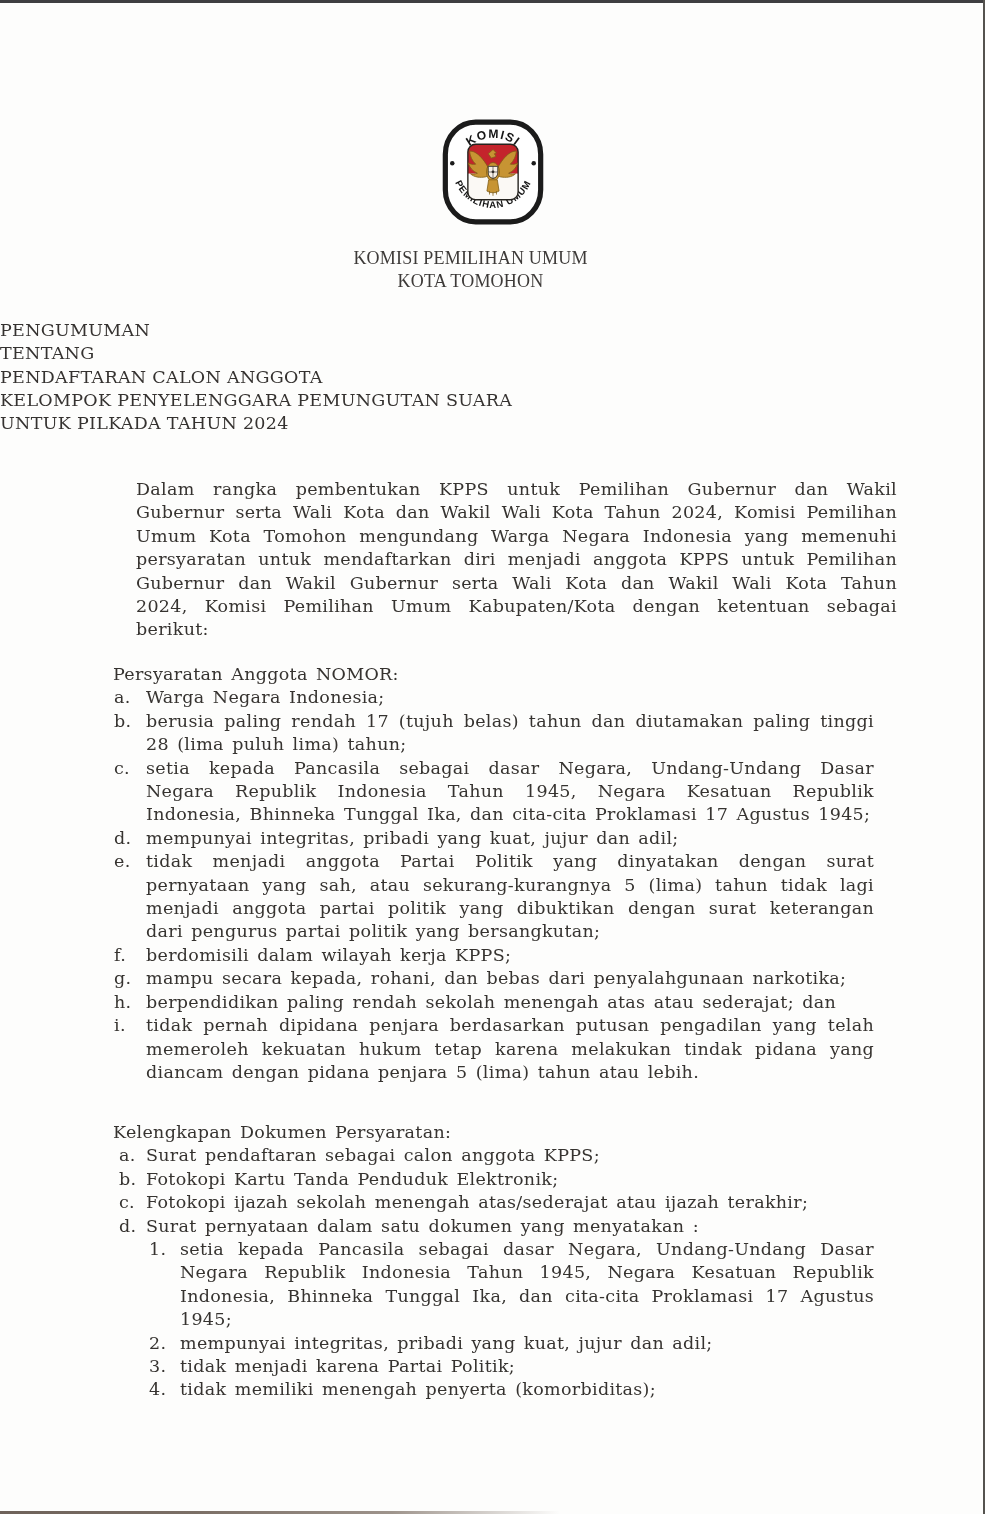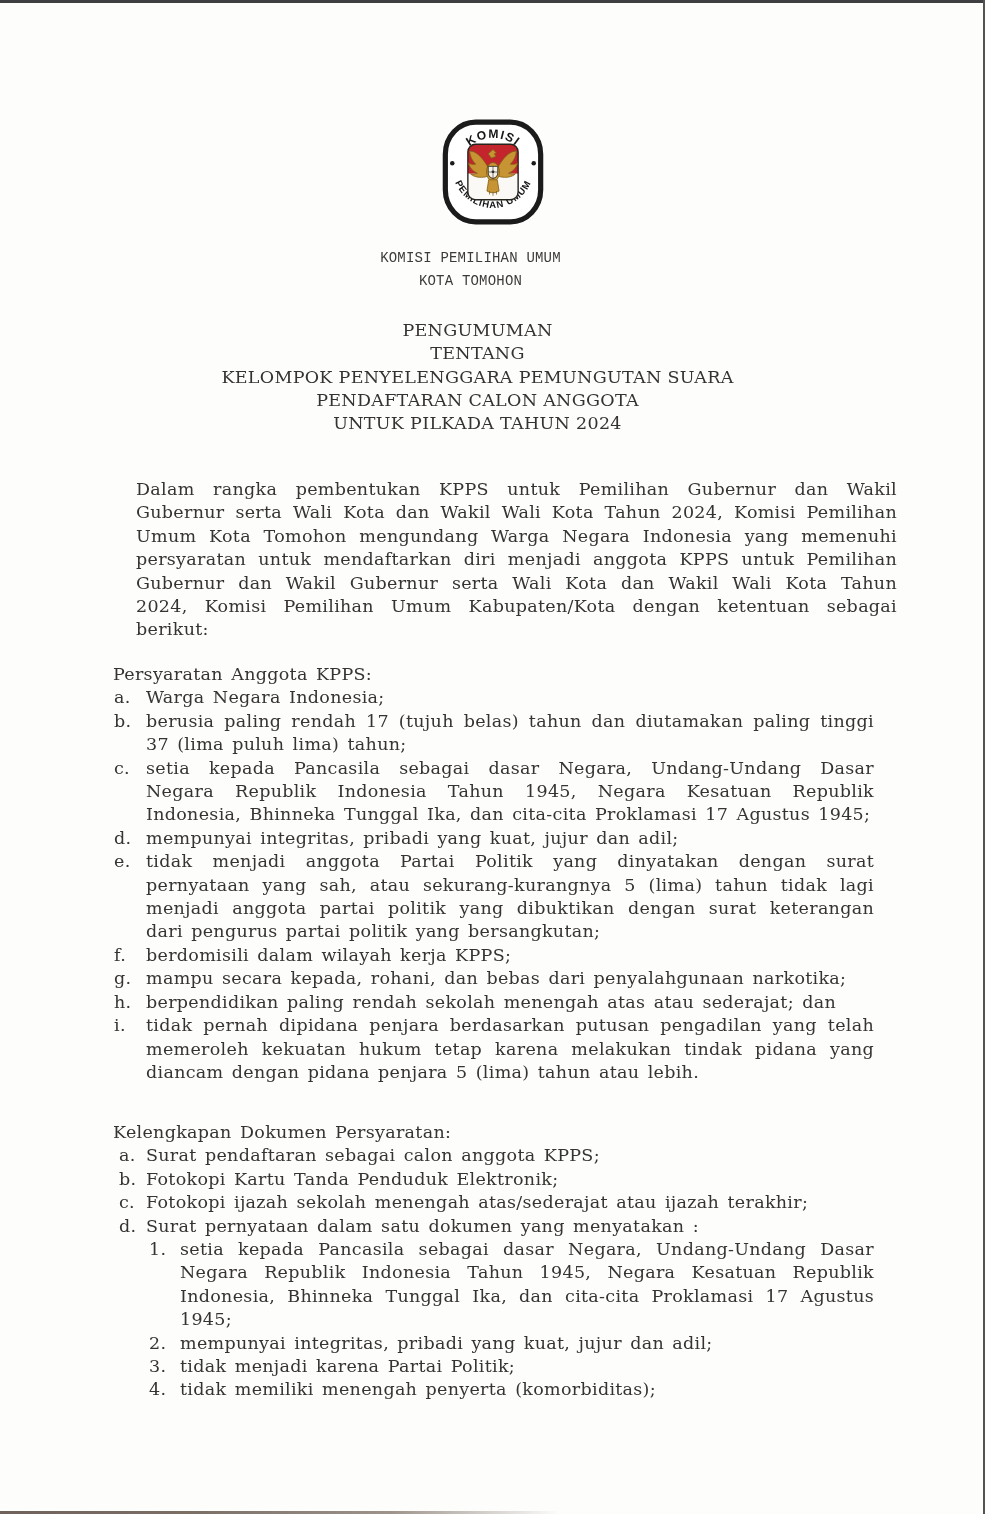--- a/index.html
+++ b/index.html
@@ -12,24 +12,24 @@
   
   .edge-top{position:absolute;top:0;left:0;width:985px;height:3px;background:#3f3f41;}
   .edge-right{position:absolute;top:0;right:0;width:2px;height:1514px;background:#55534f;}
   .edge-bottom{position:absolute;bottom:0;left:0;height:3px;width:560px;
     background:linear-gradient(to right,#6e625a 0%,#7b6f66 35%,#9e948c 70%,rgba(170,160,152,0) 100%);}
   .page{position:absolute;inset:0;}
   
   .logo{position:absolute;left:441px;top:118px;width:104px;height:108px;}
   
   .org{position:absolute;top:247px;left:0;width:941px;text-align:center;
-    font-family:Liberation Mono, monospace;font-size:14px;line-height:22.5px;
+    font-family:Liberation Serif, serif;font-size:18px;line-height:22.5px;
     color:#3d3a38;letter-spacing:.2px;}
   
-  .title-block{position:absolute;top:319px;left:0;width:955px;text-align:center;
+  .title-block{position:absolute;top:319px;left:0;width:955px;
     font-size:17.5px;line-height:23.3px;letter-spacing:.3px;color:#353230;}
   
   .bodyblock{position:absolute;left:113px;width:761px;
     font-size:17.5px;line-height:23.4px;letter-spacing:.3px;word-spacing:2.5px;}
   .intro{top:478px;text-align:justify;margin-left:23px;}
   .sec1{top:663px;}
   .sec2{top:1121px;}
   .sec-heading{margin:0 0 0 0;}
   .li{position:relative;padding-left:33px;}
   .li .marker{position:absolute;left:1px;top:0;}
@@ -95,37 +95,37 @@
   </div>
 
   <div class="org">
     <div>KOMISI PEMILIHAN UMUM</div>
     <div>KOTA TOMOHON</div>
   </div>
 
   <div class="title-block">
     <div>PENGUMUMAN</div>
     <div>TENTANG</div>
+    <div>PENDAFTARAN CALON ANGGOTA</div>
     <div>KELOMPOK PENYELENGGARA PEMUNGUTAN SUARA</div>
-    <div>PENDAFTARAN CALON ANGGOTA</div>
     <div>UNTUK PILKADA TAHUN 2024</div>
   </div>
 
   <div class="bodyblock intro">Dalam rangka pembentukan KPPS untuk Pemilihan Gubernur dan Wakil Gubernur serta Wali Kota dan Wakil Wali Kota Tahun 2024, Komisi Pemilihan Umum Kota Tomohon mengundang Warga Negara Indonesia yang memenuhi persyaratan untuk mendaftarkan diri menjadi anggota KPPS untuk Pemilihan Gubernur dan Wakil Gubernur serta Wali Kota dan Wakil Wali Kota Tahun 2024, Komisi Pemilihan Umum Kabupaten/Kota dengan ketentuan sebagai berikut:</div>
 
   <div class="bodyblock sec1">
-    <div class="sec-heading">Persyaratan Anggota KPPS:</div>
+    <div class="sec-heading">Persyaratan Anggota NOMOR:</div>
     <div class="list" id="list-0">
         <div class="li">
           <span class="marker">a.</span>
           <div class="li-text">Warga Negara Indonesia;</div>
         </div>
         <div class="li">
           <span class="marker">b.</span>
-          <div class="li-text">berusia paling rendah 17 (tujuh belas) tahun dan diutamakan paling tinggi 37 (lima puluh lima) tahun;</div>
+          <div class="li-text">berusia paling rendah 17 (tujuh belas) tahun dan diutamakan paling tinggi 28 (lima puluh lima) tahun;</div>
         </div>
         <div class="li">
           <span class="marker">c.</span>
           <div class="li-text">setia kepada Pancasila sebagai dasar Negara, Undang-Undang Dasar Negara Republik Indonesia Tahun 1945, Negara Kesatuan Republik Indonesia, Bhinneka Tunggal Ika, dan cita-cita Proklamasi 17 Agustus 1945;</div>
         </div>
         <div class="li">
           <span class="marker">d.</span>
           <div class="li-text">mempunyai integritas, pribadi yang kuat, jujur dan adil;</div>
         </div>
         <div class="li">

